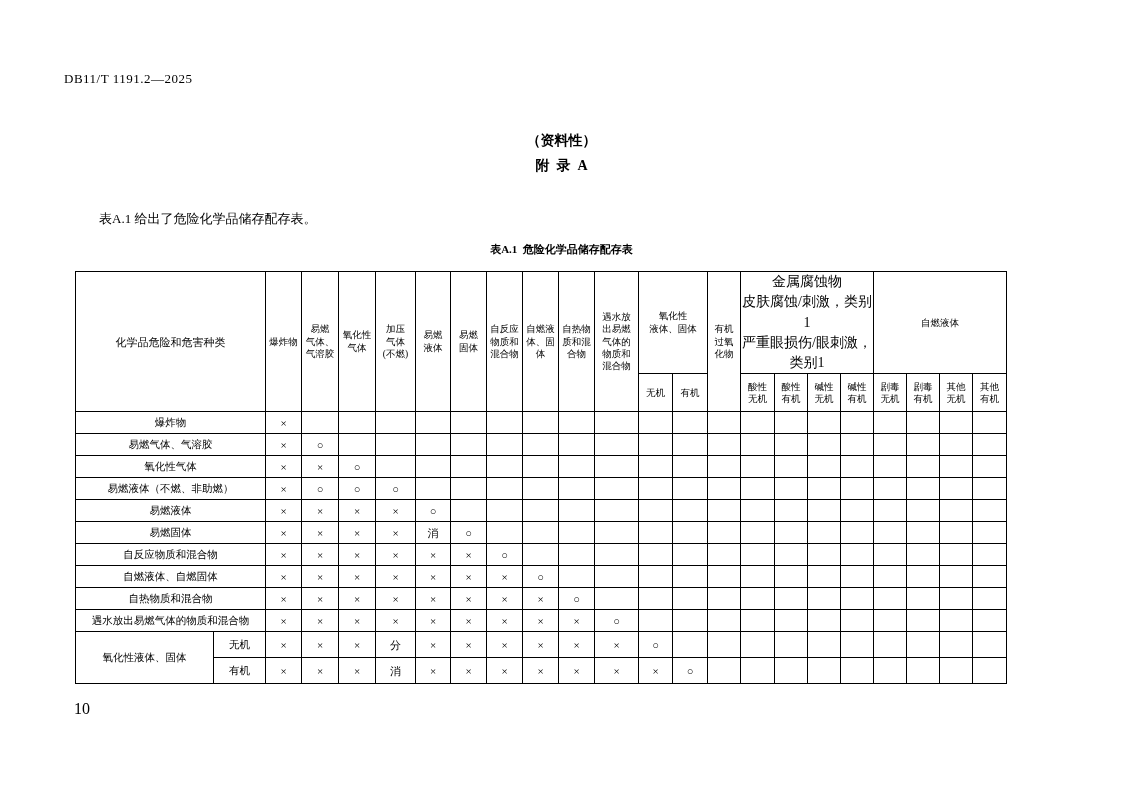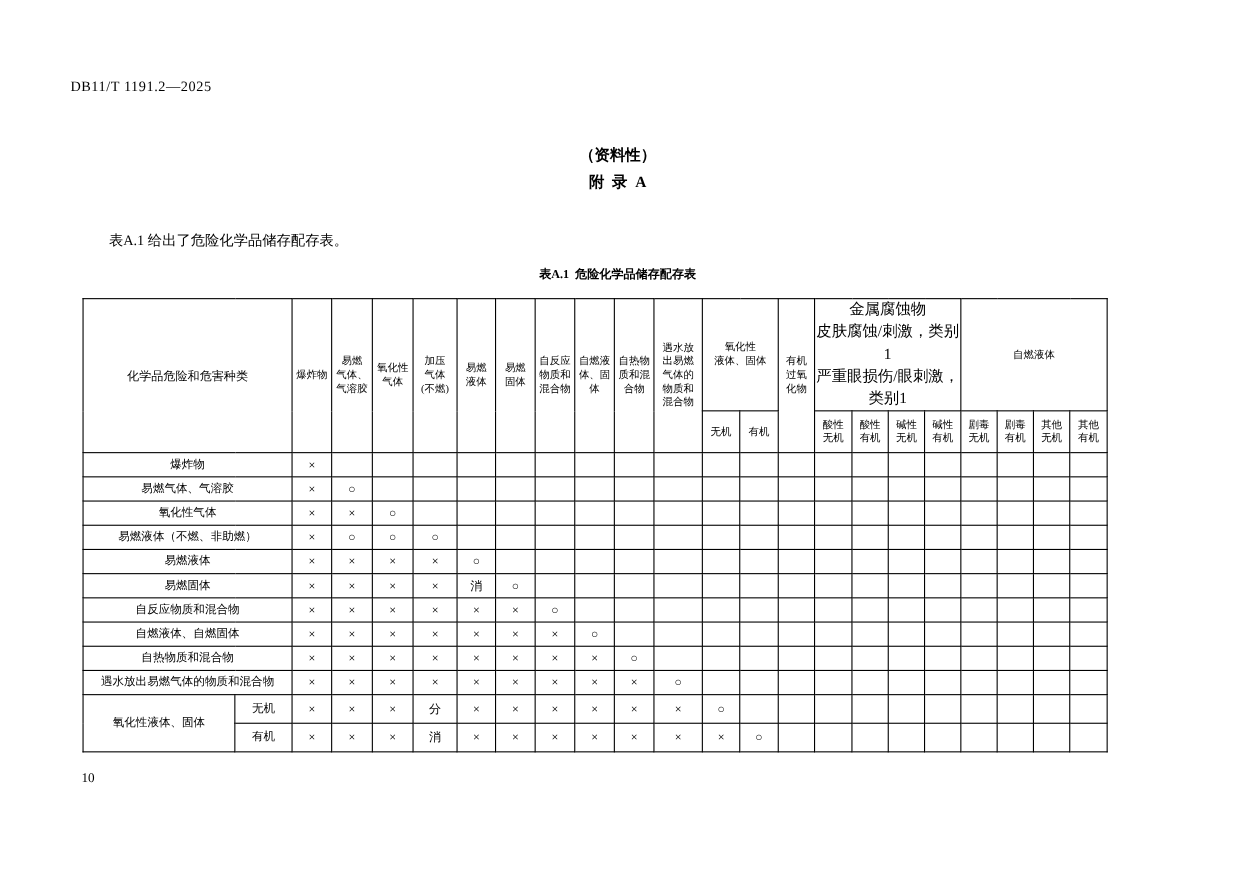--- a/index.html
+++ b/index.html
@@ -26,21 +26,21 @@
   }
   .compat thead th { font-size:9.5px; }
   .compat thead tr.gr { height:64px; }
   .compat thead tr.sub { height:38px; }
   .compat th.corner { font-size:11px; }
   .compat th.gh { font-size:14px; line-height:1.45; }
   .compat tbody tr { height:22px; }
   .compat tbody tr:nth-last-of-type(1), .compat tbody tr:nth-last-of-type(2) { height:26px; }
   .compat tbody th.rlabel { font-size:10.5px; }
   .compat tbody td { font-size:11px; }
-  .page-no { position:absolute; top:700px; left:74px; font-size:12px;font-family:Liberation Serif, serif; }
+  .page-no { position:absolute; top:700px; left:74px; font-size:16px;font-family:Liberation Serif, serif; }
 </style>
 </head>
 <body>
 
 <div class="doc-num">DB11/T 1191.2—2025</div>
 
 <div class="titles">
   <div class="t-line">（资料性）</div>
   <div class="t-line">附  录  A</div>
 </div>

